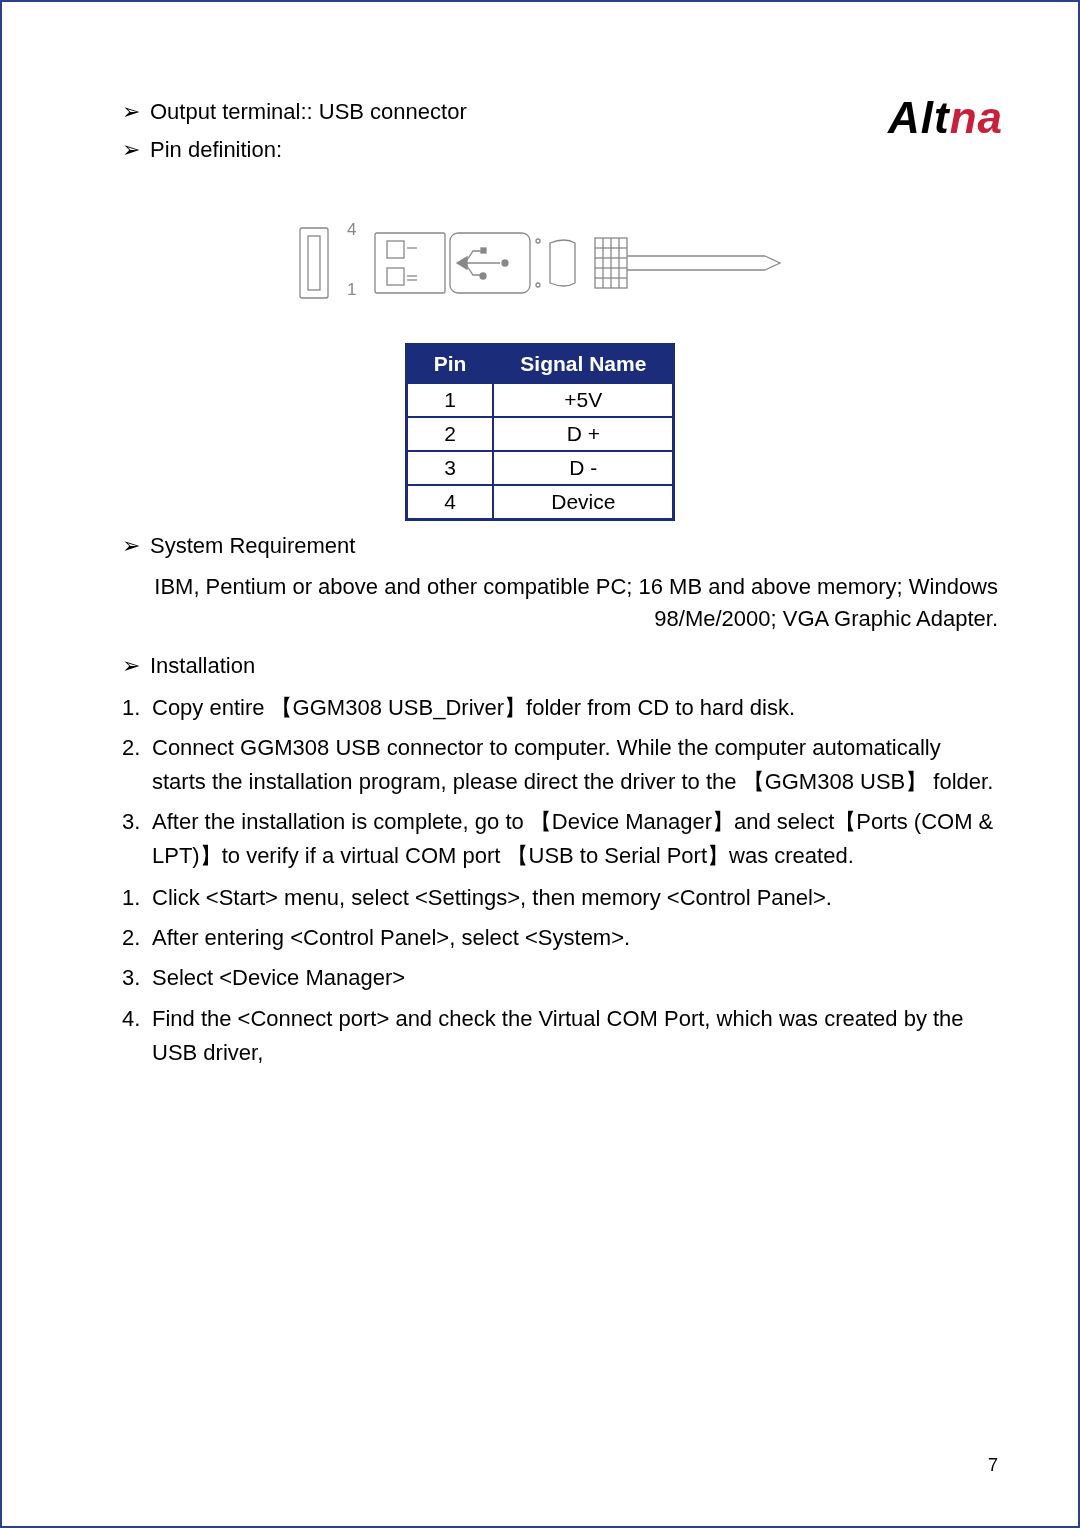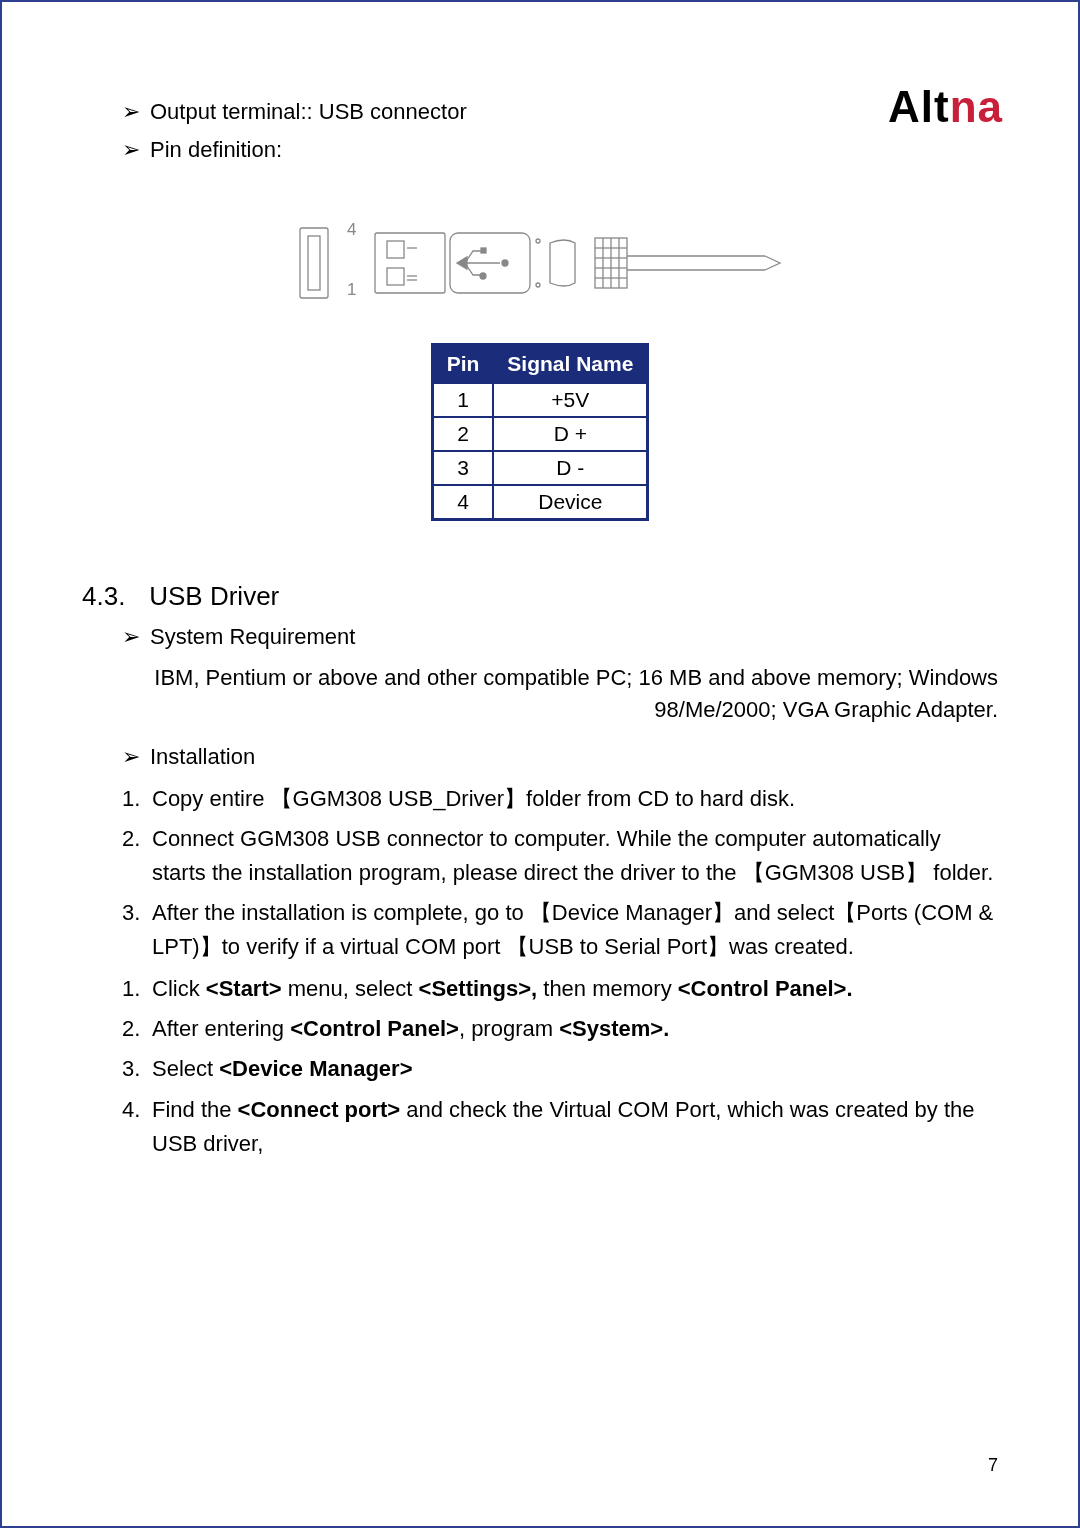--- a/index.html
+++ b/index.html
@@ -14,24 +14,25 @@
     width: 1080px;
     height: 1528px;
     box-sizing: border-box;
     border: 2px solid #2e3f8f;
     position: relative;
     padding: 85px 80px 60px 80px;
     background: #fff;
   }
   .logo {
     position: absolute;
-    top: 80px;
+    top: 91px;
     right: 75px;
     font-size: 44px;
     font-weight: 700;
+    font-style: italic;
     letter-spacing: 1px;
   }
   .logo .acc { color: #c81f3a; }
   .h-sec {
     font-size: 26px;
     margin: 55px 0 10px 0;
   }
   .h-sec .num  { display: inline-block; min-width: 60px; }
   .bullets { margin: 0 0 10px 40px; }
   .bullets > div {
@@ -52,34 +53,34 @@
     margin: 8px 0 8px 20px;
     text-align: right;
   }
   .ol {
     margin: 8px 0 8px 40px;
     font-size: 22px;
     line-height: 1.55;
   }
   .ol > div { display: flex; margin: 6px 0; }
   .ol .n { flex: 0 0 30px; }
-  b { font-weight: 700; }
+  b { font-weight: 400; }
 
   
   .pin-table {
     border-collapse: collapse;
     margin: 25px auto 8px auto;
     border: 3px solid #1b2c7a;
   }
   .pin-table th {
     background: #1b2c7a;
     color: #fff;
     font-weight: 700;
     font-size: 21px;
-    padding: 6px 13px;
+    padding: 6px 26px;
     border: 2px solid #1b2c7a;
   }
   .pin-table td {
     border: 2px solid #1b2c7a;
     font-size: 21px;
     text-align: center;
     padding: 4px 22px;
   }
 
   
@@ -190,24 +191,20 @@
       <td>3</td>
       <td>D -</td>
     </tr>
     <tr>
       <td>4</td>
       <td>Device</td>
     </tr>
   </tbody>
     </table>
 
-  <div class="h-sec" style="margin-top:60px">
-    <span class="num">4.3.</span>
-    <span>USB Driver</span>
-  </div>
 
   <div class="bullets">
     <div>
       <span class="arrow">➢</span>
       <span>System Requirement</span>
     </div>
   </div>
 
   <div class="para">IBM, Pentium or above and other compatible PC; 16 MB and above memory; Windows 98/Me/2000; VGA Graphic Adapter.</div>
 
@@ -237,21 +234,21 @@
   <div class="ol">
     <div>
       <span class="n">1.</span>
       <span>
         <span>Click </span><b>&lt;Start&gt;</b><span> menu, select </span><b>&lt;Settings&gt;,</b><span> then memory </span><b>&lt;Control Panel&gt;.</b>
       </span>
     </div>
     <div>
       <span class="n">2.</span>
       <span>
-        <span>After entering </span><b>&lt;Control Panel&gt;</b><span>, program </span><b>&lt;System&gt;.</b>
+        <span>After entering </span><b>&lt;Control Panel&gt;</b><span>, select </span><b>&lt;System&gt;.</b>
       </span>
     </div>
     <div>
       <span class="n">3.</span>
       <span>
         <span>Select </span><b>&lt;Device Manager&gt;</b>
       </span>
     </div>
     <div>
       <span class="n">4.</span>

